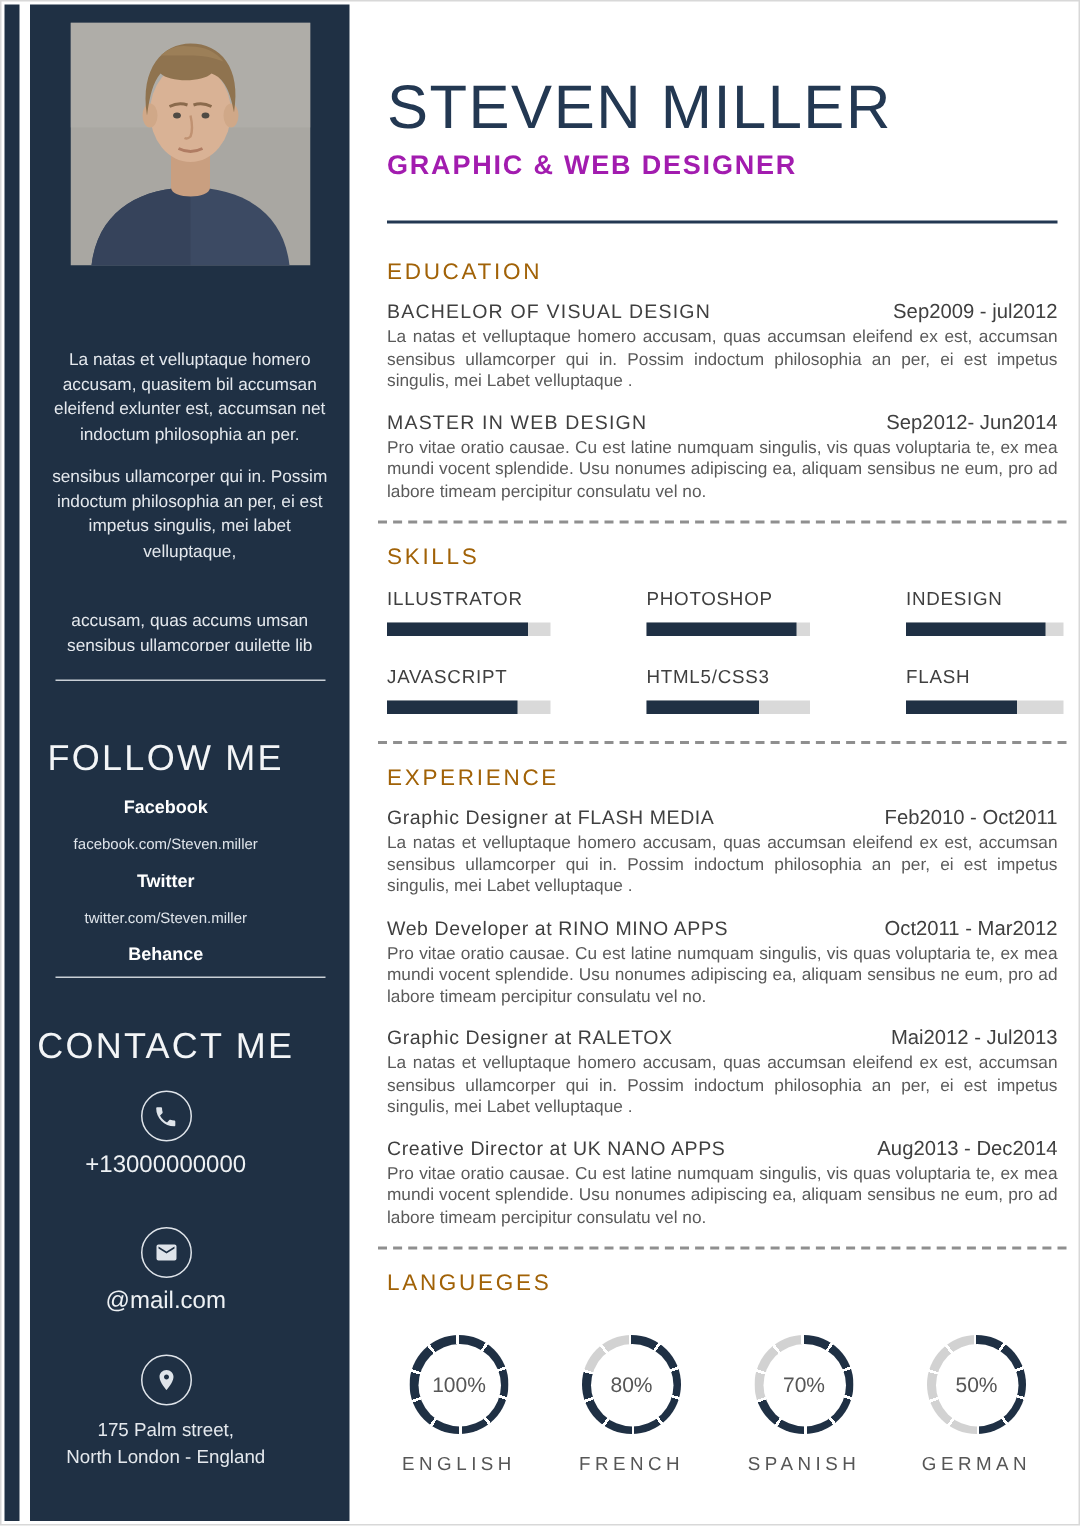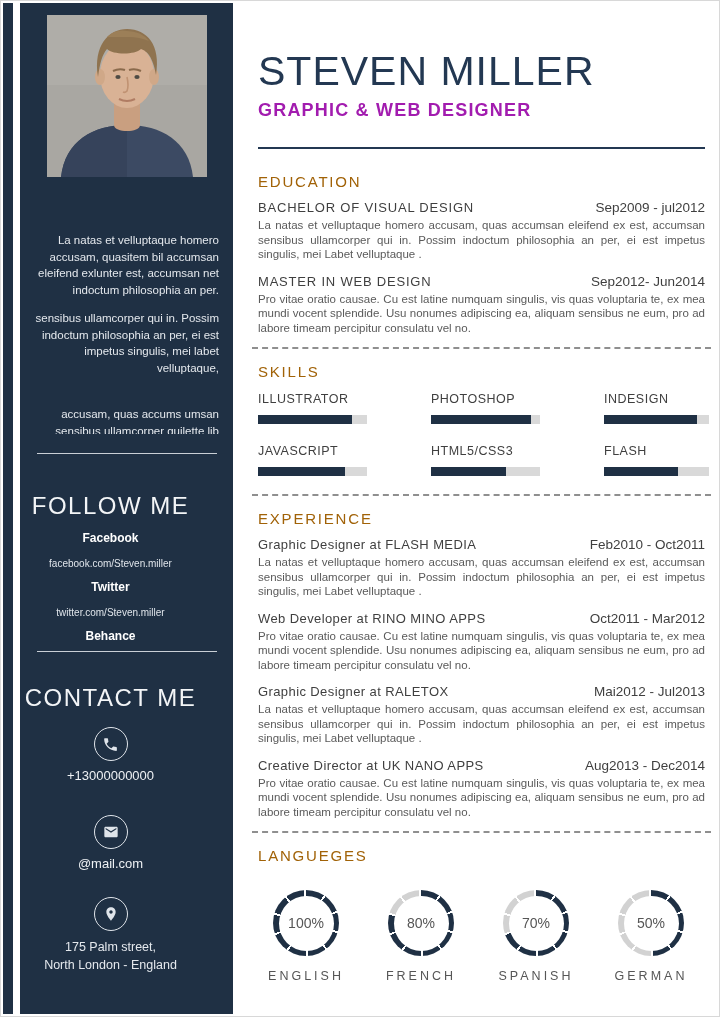--- a/index.html
+++ b/index.html
@@ -7,34 +7,34 @@
     width:720px;height:1017px;position:relative;background:#ffffff;
     font-family:"Liberation Sans", sans-serif;overflow:hidden;
   }
   .page-frame{position:absolute;inset:0;border:1px solid #d8d8d8;pointer-events:none;}
 
   
   .accent-bar{position:absolute;left:3px;top:3px;bottom:3px;width:10px;background:#1f3044;}
   .sidebar{position:absolute;left:20px;top:3px;bottom:3px;width:213px;background:#1f3044;color:#e8ebef;}
   .photo{position:absolute;top:12px;left:27px;width:160px;height:162px;display:block;}
   .about{position:absolute;top:229px;left:14px;width:185px;height:202px;overflow:hidden;
-         font-size:11.5px;line-height:16.5px;text-align:right;color:#e4e8ed;}
+         font-size:11.5px;line-height:16.5px;text-align:center;color:#e4e8ed;}
   .about p{margin:0;}
   .about .p2{margin-top:12px;}
   .about .p3{margin-top:30px;}
   .sdivider{position:absolute;left:17px;width:180px;height:1px;background:#c9cfd6;}
   .sd1{top:450px;} .sd2{top:648px;}
   .sideblock{position:absolute;left:0;width:181px;text-align:center;}
   .follow{top:489px;} .contact{top:681px;}
   .side-h{font-size:24px;font-weight:400;letter-spacing:1.5px;color:#f3f5f7;margin:0;}
   .s-label{font-weight:700;font-size:12px;color:#ffffff;margin-top:11px;}
   .s-url{font-size:10px;color:#dfe4ea;margin-top:13px;}
   .icon-circle{width:32px;height:32px;border:1.5px solid #dfe4ea;border-radius:50%;
                margin:15px auto 7px;display:flex;align-items:center;justify-content:center;}
-  .contact .num{font-size:13px;color:#eef1f4;}
+  .contact .num{font-size:16px;color:#eef1f4;}
   .contact .addr{font-size:12.5px;line-height:18px;color:#e4e8ed;margin-top:2px;}
 
   
   .main{position:absolute;left:233px;top:0;right:0;bottom:0;padding:48px 15px 16px 25px;}
   .name{font-size:41px;font-weight:400;letter-spacing:1px;color:#233852;margin:0;line-height:46px;}
   .role{font-size:18px;font-weight:700;letter-spacing:1.2px;color:#a21caf;margin-top:6px;}
   .rule{height:2px;background:#233852;margin-top:26px;}
   .sec-h{font-size:15px;font-weight:400;letter-spacing:1.8px;color:#a16207;margin:24px 0 10px;}
   .sec-h.skills-h{margin-top:14px;}
   .sec-h.exp-h{margin-top:14px;}

